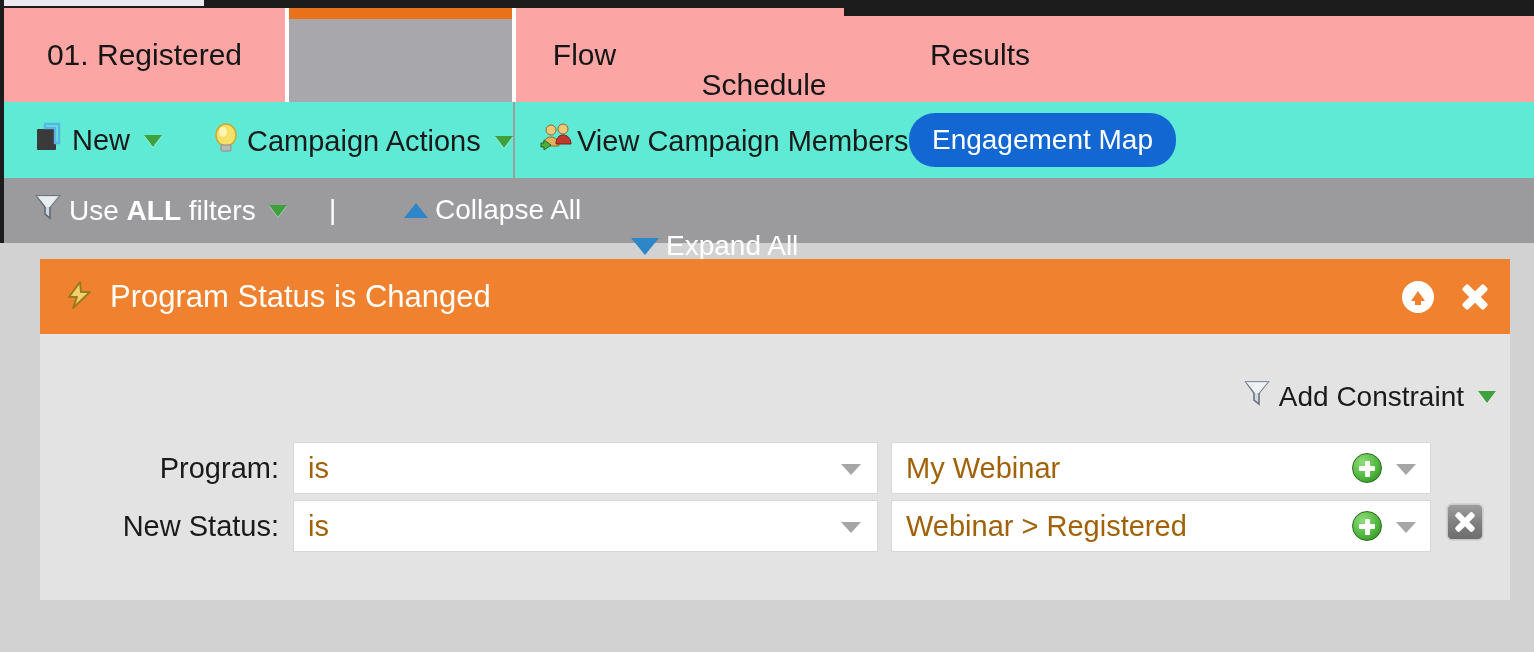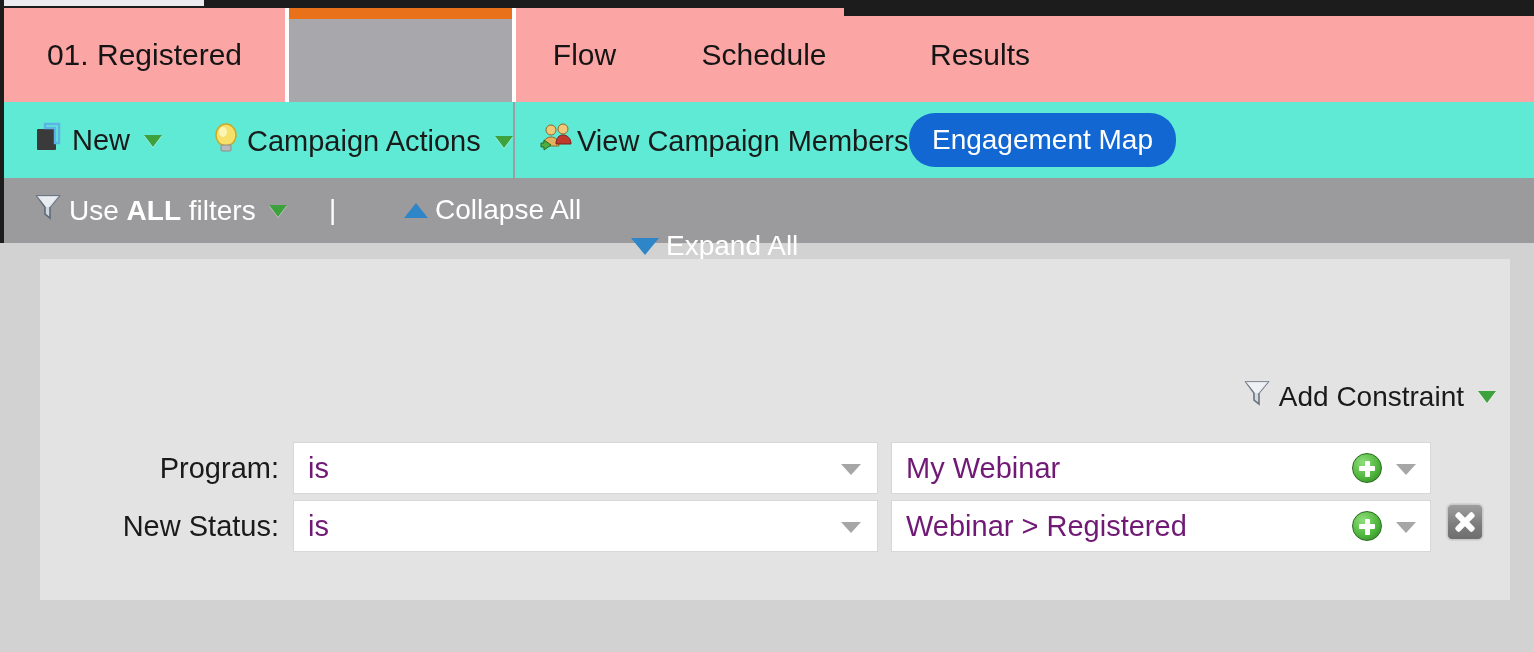--- a/index.html
+++ b/index.html
@@ -110,21 +110,21 @@
 
   .rows { position: absolute; left: 0; top: 108px; width: 1470px; }
   .row { position: relative; height: 58px; display: flex; align-items: flex-start; }
   .row-label {
     width: 253px; text-align: right; padding-right: 14px;
     font-size: 29px; color: #1a1a1a; line-height: 52px; white-space: nowrap;
   }
   .select {
     position: relative; background: #ffffff; border: 1px solid #d7d7d7;
     height: 52px; display: flex; align-items: center; padding-left: 14px;
-    font-size: 29px; color: #701a75; cursor: pointer; white-space: nowrap;
+    font-size: 29px; color: #a16207; cursor: pointer; white-space: nowrap;
   }
   .sel-op { width: 585px; }
   .sel-val { width: 540px; margin-left: 13px; }
   .caret-gray {
     position: absolute; right: 16px; top: 50%; margin-top: -4px;
     width: 0; height: 0; border-left: 10px solid transparent; border-right: 10px solid transparent;
     border-top: 11px solid #a6a6a6;
   }
   .caret-gray.inset { right: 14px; }
   .plus-green {
@@ -174,21 +174,21 @@
     <div class="tab-sep" style="left:281px;"></div>
 
     <div class="tab active" style="left:285px; width:223px;">
       <span class="orange-cap"></span>
     </div>
     <div class="tab-sep" style="left:508px;"></div>
 
     <div class="tab" style="left:512px; width:137px;">
       <span>Flow</span>
     </div>
-    <div class="tab" style="left:649px; width:222px;">
+    <div class="tab" style="left:649px; width:222px;align-items:flex-end;">
       <span>Schedule</span>
     </div>
     <div class="tab" style="left:871px; width:210px;">
       <span>Results</span>
     </div>
   </div>
 
   <div class="toolbar">
     <div class="sep-v" style="left:509px;"></div>
 
@@ -255,20 +255,36 @@
     </div>
 
     <div class="f-item" style="left:627px; top:16px;margin-top:36px;">
       <span class="tri-down"></span>
       <span>Expand All</span>
     </div>
   </div>
 
   <div class="card">
 
+    <div class="card-header">
+      <span class="ico" style="margin-left:22px; margin-right:14px;">
+        <svg width="34" height="32" viewBox="0 0 34 32">
+          <path d="M18 3 L7 18 h8 l-4 11 L28 13 h-9 z" fill="#f2d06b" stroke="#9a7b1e" stroke-width="2" stroke-linejoin="round"></path>
+        </svg>
+      </span>
+      <span class="card-title">Program Status is Changed</span>
+
+      <div class="hdr-icons">
+        <span class="circle-up">
+          <i></i>
+            <b></b>
+        </span>
+        <span class="x-white"></span>
+      </div>
+    </div>
 
     <div class="card-body">
 
       <div class="add-constraint">
         <span class="ico">
           <svg width="28" height="30" viewBox="0 0 28 30">
             <path d="M3 4 h22 l-9 11 v11 l-5 -4 v-7 z" fill="#d4dae1" stroke="#6a7380" stroke-width="1.6"></path>
             <path d="M3 4 h22 l-9 11 h-4 z" fill="#f2f5f8" opacity="0.85"></path>
           </svg>
         </span>

